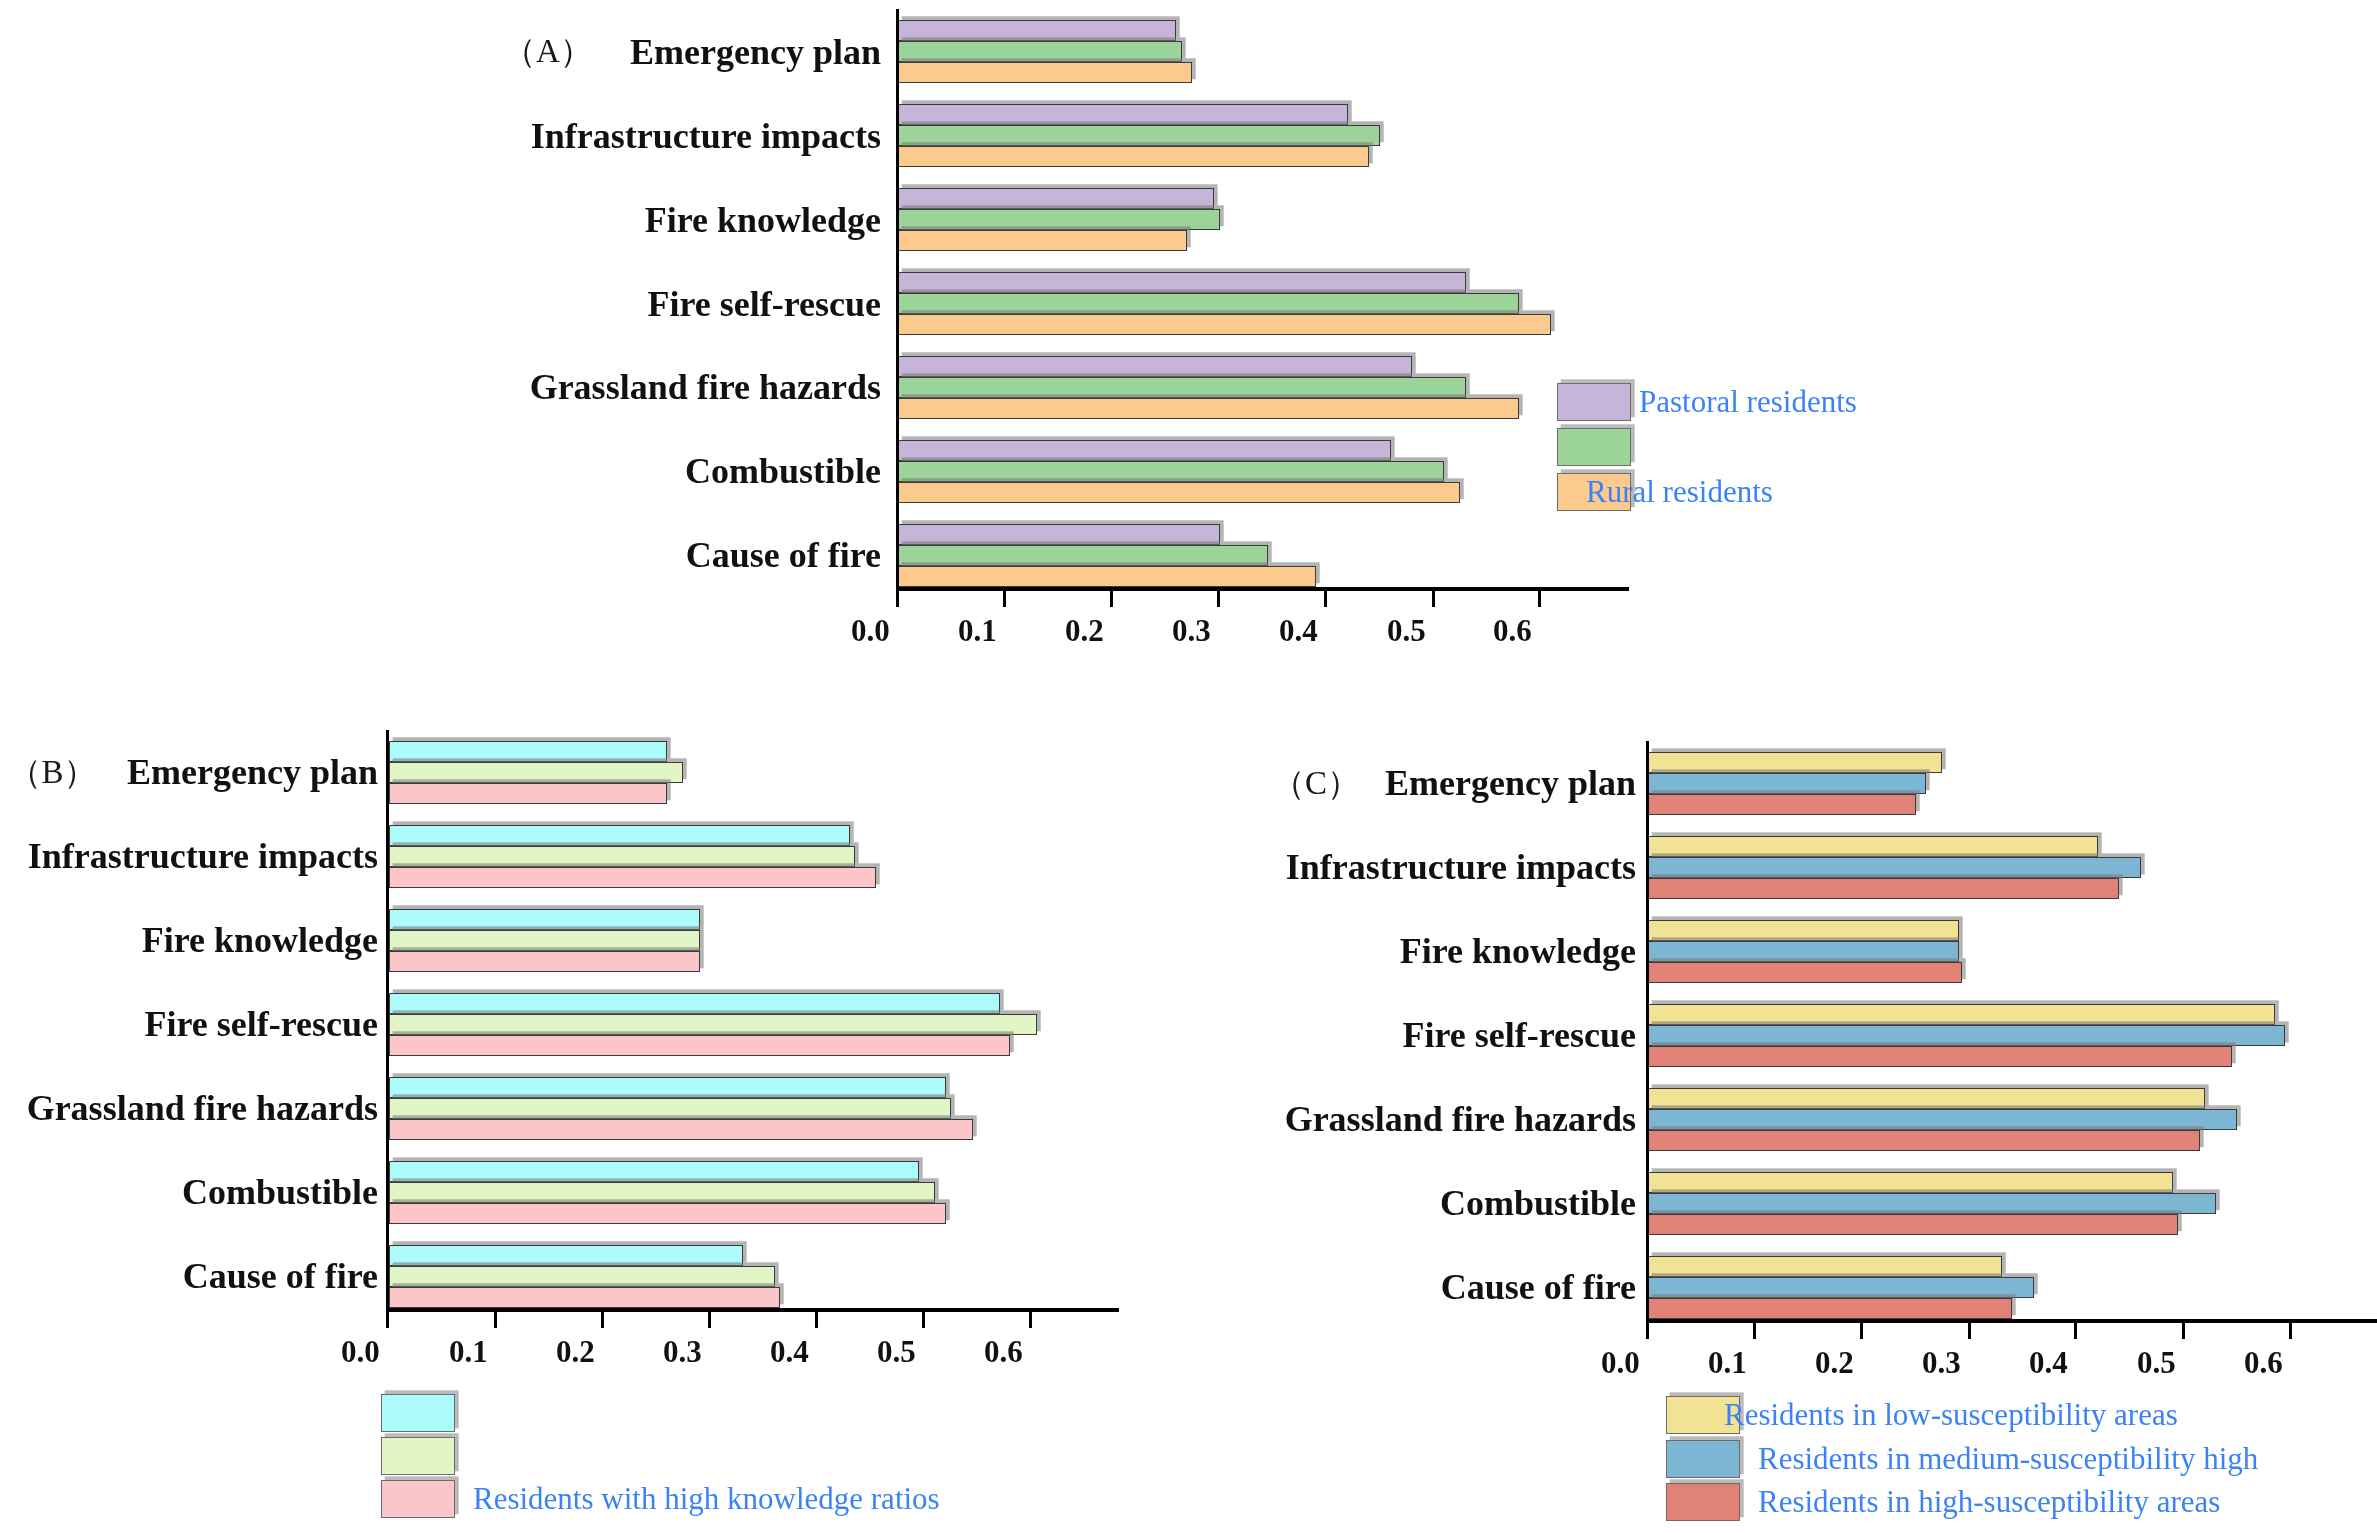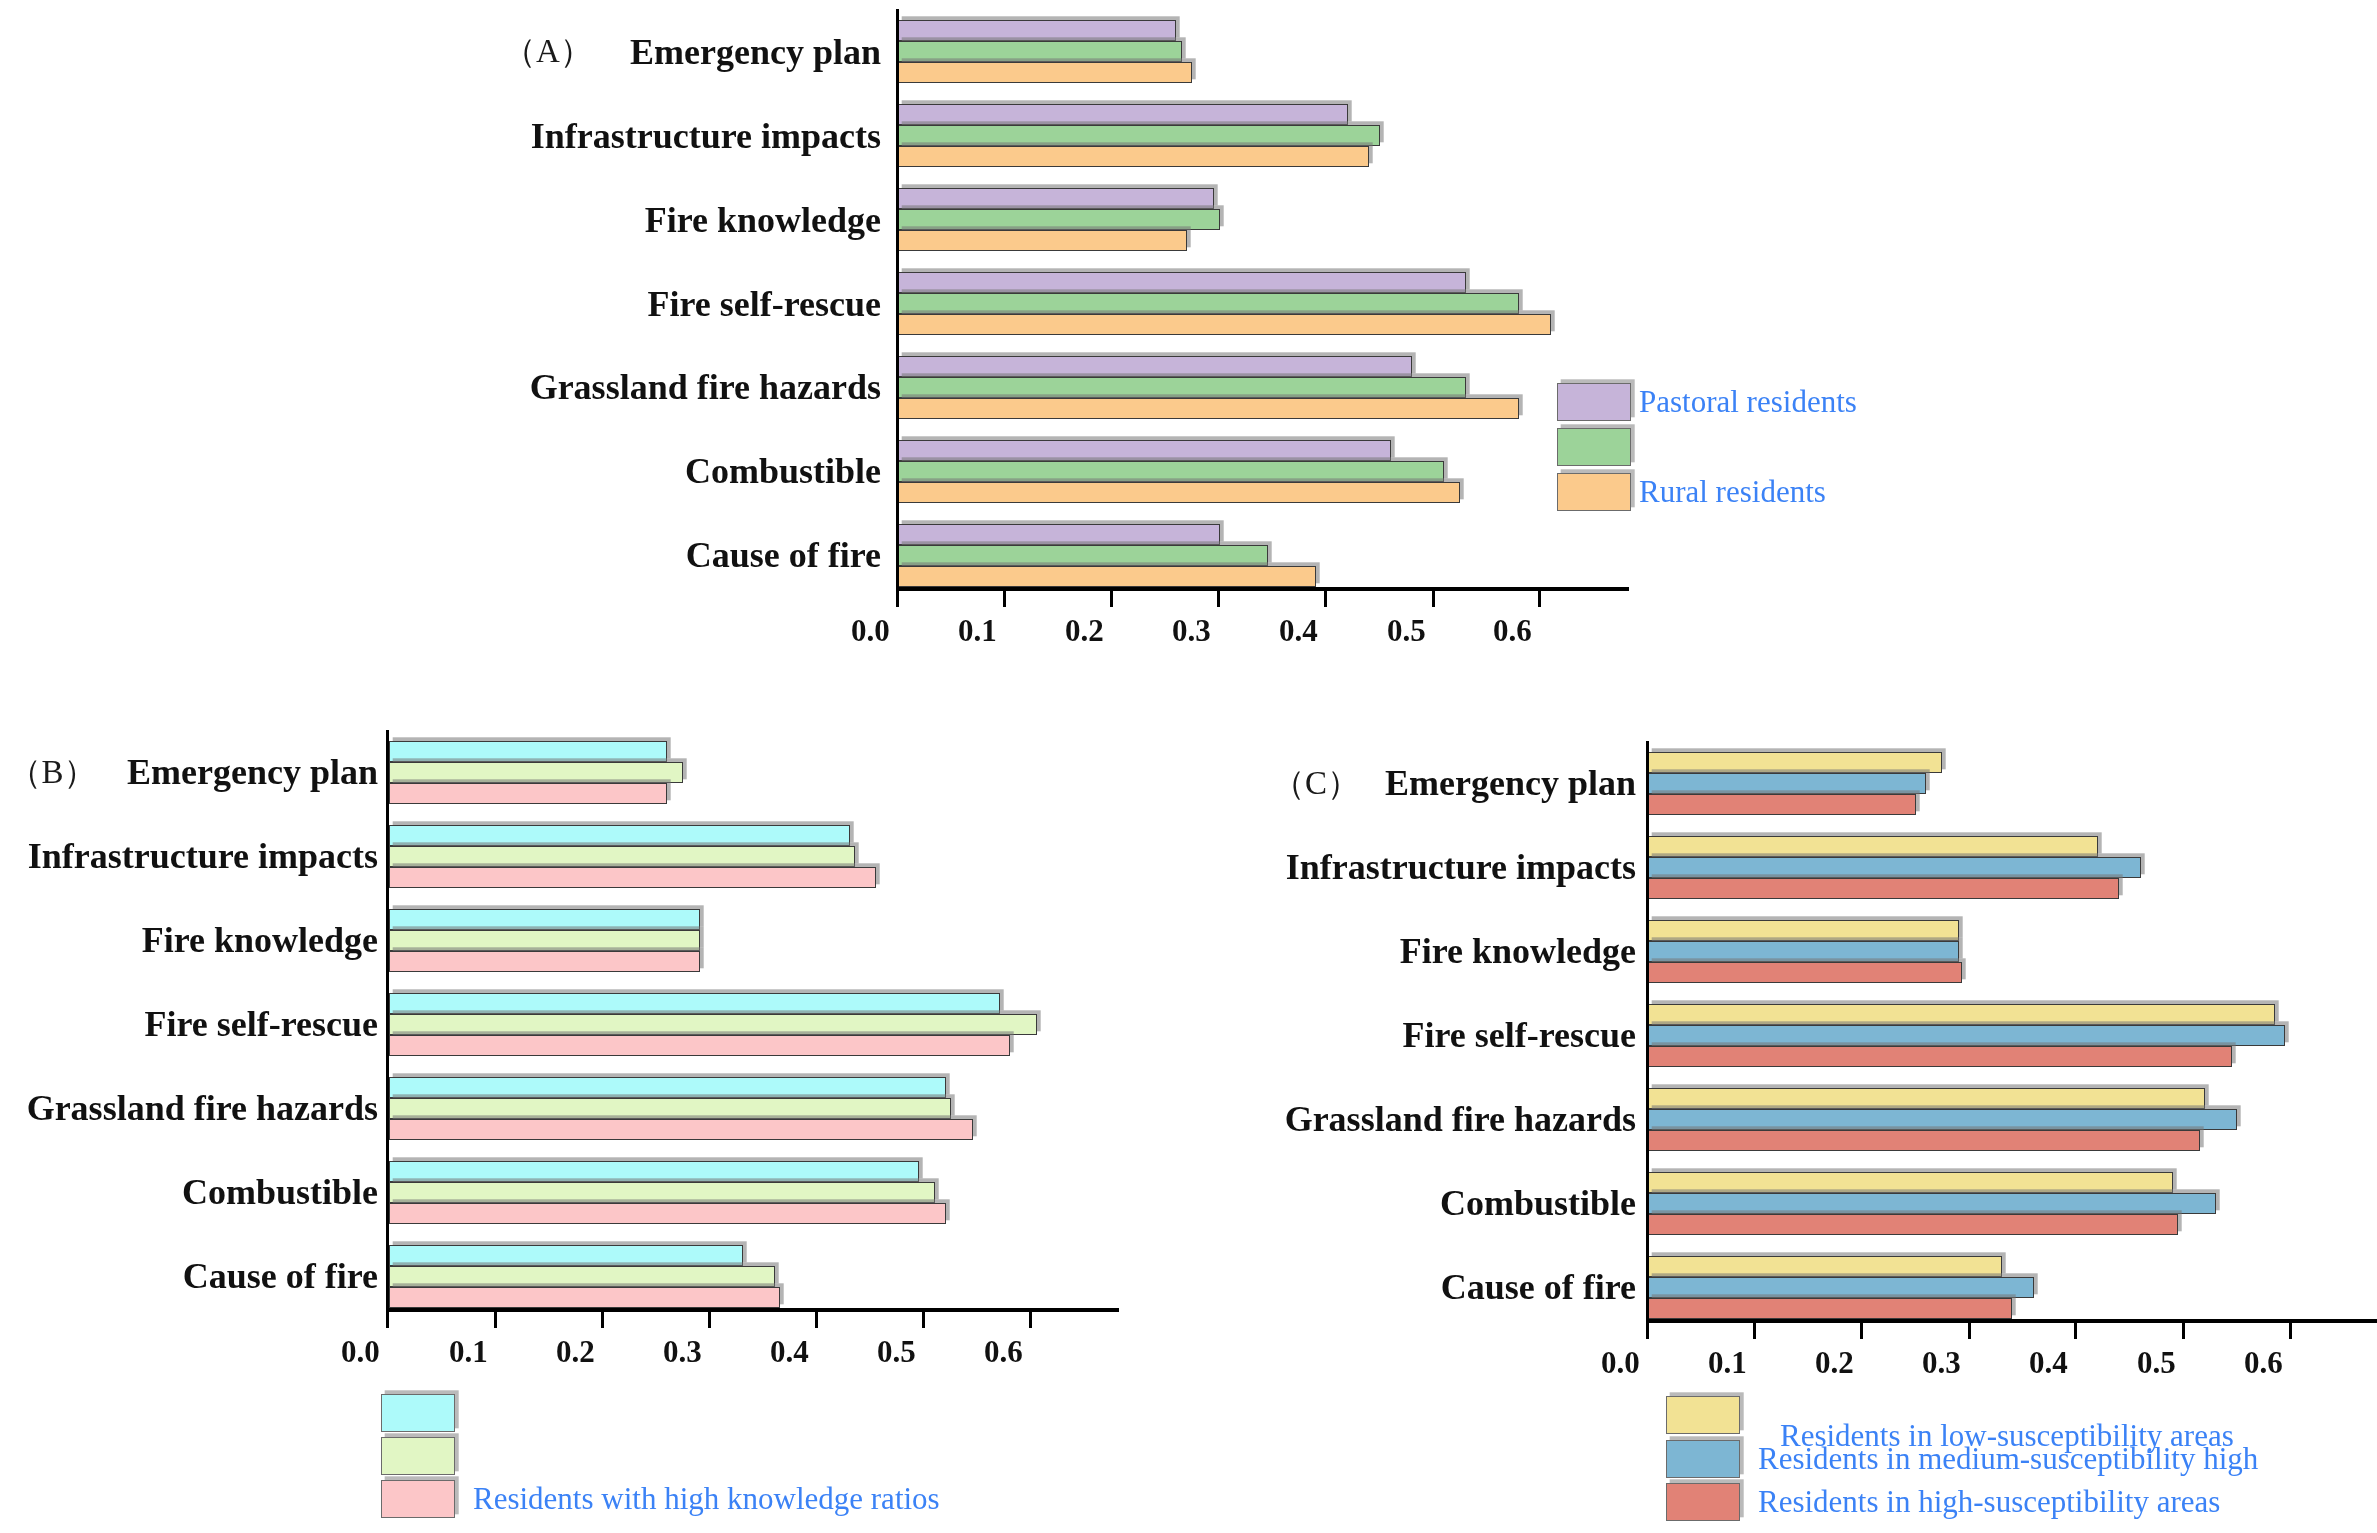--- a/index.html
+++ b/index.html
@@ -99,21 +99,21 @@
       <div class="abs tick" style="left: 1324px; top: 591px;"></div>
       <div class="abs tick-label" style="left: 1279px; top: 613px;">0.4</div>
       <div class="abs tick" style="left: 1432px; top: 591px;"></div>
       <div class="abs tick-label" style="left: 1387px; top: 613px;">0.5</div>
       <div class="abs tick" style="left: 1538px; top: 591px;"></div>
       <div class="abs tick-label" style="left: 1493px; top: 613px;">0.6</div>
       <div class="abs legend-swatch" style="left: 1557px; top: 383px; width: 74px; height: 38px; background: rgb(198, 180, 217);"></div>
       <div class="abs legend-label" style="left: 1639px; top: 383px;">Pastoral residents</div>
       <div class="abs legend-swatch" style="left: 1557px; top: 428px; width: 74px; height: 38px; background: rgb(156, 211, 153);"></div>
       <div class="abs legend-swatch" style="left: 1557px; top: 473px; width: 74px; height: 38px; background: rgb(251, 202, 140);"></div>
-      <div class="abs legend-label" style="left: 1639px; top: 473px;">Rural residents</div>
+      <div class="abs legend-label" style="left: 1586px; top: 473px;">Rural residents</div>
     </div>
   <div class="abs" style="left: 0px; top: 0px; width: 2377px; height: 1534px;">
       <div class="abs panel-label" style="left: 8.6px; top: 751px;">（B）</div>
       <div class="abs cat-label" style="left: -301px; top: 750px; width: 679px;">Emergency plan</div>
       <div class="abs bar" style="left: 389px; top: 741px; width: 278px; height: 21px; background: rgb(173, 250, 250);"></div>
       <div class="abs bar" style="left: 389px; top: 762px; width: 294px; height: 21px; background: rgb(225, 246, 196);"></div>
       <div class="abs bar" style="left: 389px; top: 783px; width: 278px; height: 21px; background: rgb(252, 198, 200);"></div>
       <div class="abs cat-label" style="left: -301px; top: 834px; width: 679px;">Infrastructure impacts</div>
       <div class="abs bar" style="left: 389px; top: 825px; width: 461px; height: 21px; background: rgb(173, 250, 250);"></div>
       <div class="abs bar" style="left: 389px; top: 846px; width: 466px; height: 21px; background: rgb(225, 246, 196);"></div>
@@ -199,20 +199,20 @@
       <div class="abs tick-label" style="left: 1815px; top: 1345px;">0.2</div>
       <div class="abs tick" style="left: 1968px; top: 1323px;"></div>
       <div class="abs tick-label" style="left: 1922px; top: 1345px;">0.3</div>
       <div class="abs tick" style="left: 2074px; top: 1323px;"></div>
       <div class="abs tick-label" style="left: 2029px; top: 1345px;">0.4</div>
       <div class="abs tick" style="left: 2182px; top: 1323px;"></div>
       <div class="abs tick-label" style="left: 2137px; top: 1345px;">0.5</div>
       <div class="abs tick" style="left: 2289px; top: 1323px;"></div>
       <div class="abs tick-label" style="left: 2244px; top: 1345px;">0.6</div>
       <div class="abs legend-swatch" style="left: 1666px; top: 1396px; width: 74px; height: 38px; background: rgb(242, 226, 148);"></div>
-      <div class="abs legend-label" style="left: 1780px; top: 1396px; margin-top: 21px;">Residents in low-susceptibility areas</div>
+      <div class="abs legend-label" style="left: 1724px; top: 1396px;">Residents in low-susceptibility areas</div>
       <div class="abs legend-swatch" style="left: 1666px; top: 1440px; width: 74px; height: 38px; background: rgb(125, 182, 211);"></div>
       <div class="abs legend-label" style="left: 1758px; top: 1440px;">Residents in medium-susceptibility high</div>
       <div class="abs legend-swatch" style="left: 1666px; top: 1483px; width: 74px; height: 38px; background: rgb(225, 130, 118);"></div>
       <div class="abs legend-label" style="left: 1758px; top: 1483px;">Residents in high-susceptibility areas</div>
     </div>
 </div>
 
 
 </body></html>

